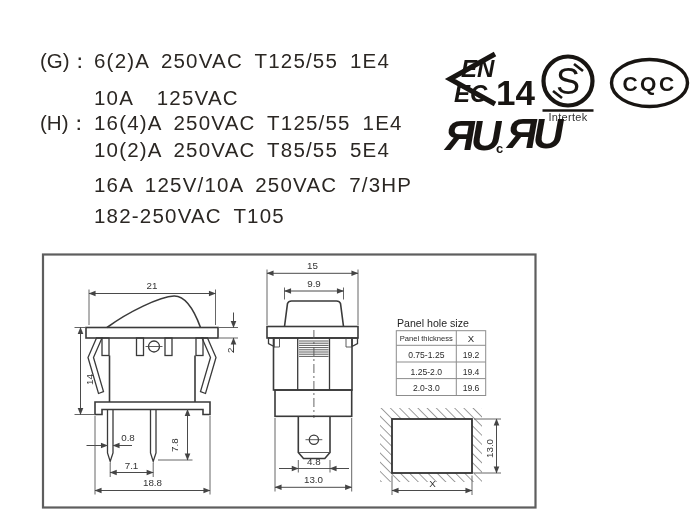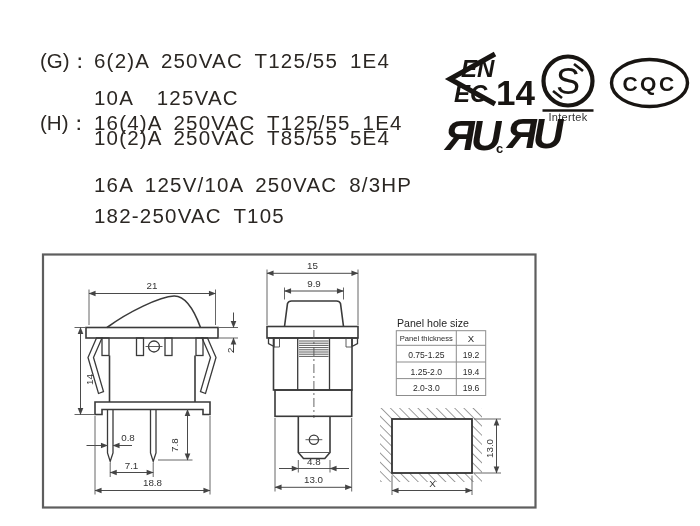--- a/index.html
+++ b/index.html
@@ -34,22 +34,22 @@
 </style>
 </head>
 <body>
 
 <div class="page">
 
   <div class="spec-block">
     <div class="spec-line" style="top:47px"><span class="spec-label">(G)：</span><span>6(2)A 250VAC T125/55 1E4</span></div>
     <div class="spec-line" style="top:86px"><span class="spec-label"></span><span>10A  125VAC</span></div>
     <div class="spec-line" style="top:109px"><span class="spec-label">(H)：</span><span>16(4)A 250VAC T125/55 1E4</span></div>
-    <div class="spec-line" style="top:126px"><span class="spec-label"></span><span>10(2)A 250VAC T85/55 5E4</span></div>
-    <div class="spec-line" style="top:173px"><span class="spec-label"></span><span>16A 125V/10A 250VAC 8/3HP</span></div>
+    <div class="spec-line" style="top:138px"><span class="spec-label"></span><span>10(2)A 250VAC T85/55 5E4</span></div>
+    <div class="spec-line" style="top:173px"><span class="spec-label"></span><span>16A 125V/10A 250VAC 7/3HP</span></div>
     <div class="spec-line" style="top:204px"><span class="spec-label"></span><span>182-250VAC T105</span></div>
   </div>
 
   <svg class="canvas" width="700" height="526" viewBox="0 0 700 526">
     <defs>
       <pattern id="hatch" width="6.5" height="6.5" patternUnits="userSpaceOnUse" patternTransform="rotate(-45)">
         <line x1="0" y1="0" x2="0" y2="6.5" stroke="#4f4f4f" stroke-width="1.1"></line>
       </pattern>
       <marker id="dA" viewBox="0 0 10 10" refX="9.4" refY="5" markerWidth="9" markerHeight="7" orient="auto-start-reverse">
         <path d="M0,1 L10,5 L0,9 Z" fill="#444"></path>

